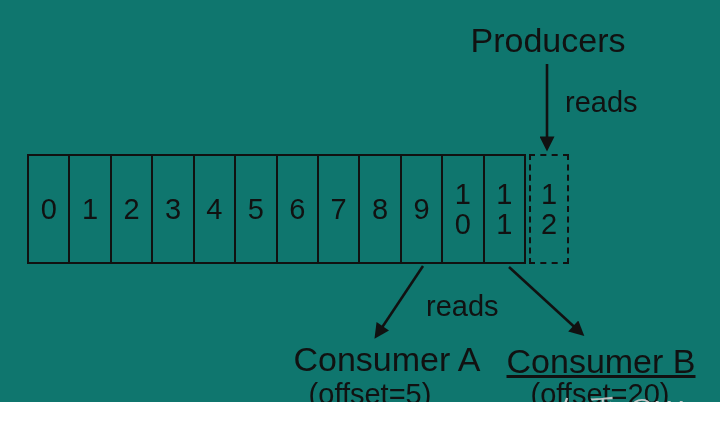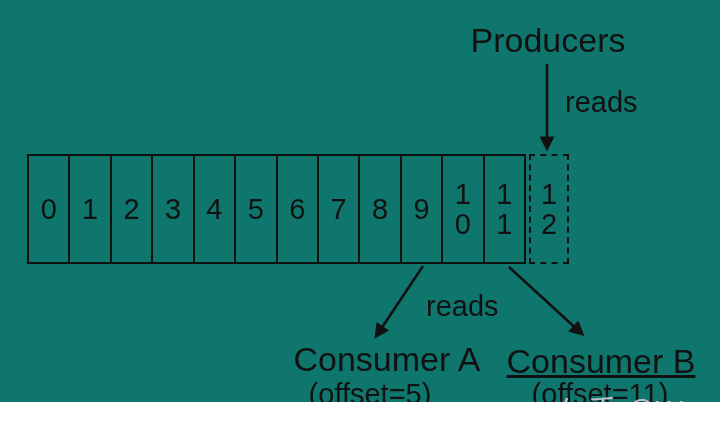--- a/index.html
+++ b/index.html
@@ -107,17 +107,17 @@
 
   <div class="log-cell-dashed">1
 2</div>
 
   <div class="abs label-md" style="left:426px; top:292px;">reads</div>
 
   <div class="abs center-x label-lg" style="left:368px; top:342px;margin-left:19px;">Consumer A</div>
   <div class="abs center-x label-md offset-label" style="left:370px; top:380px;">(offset=5)</div>
 
   <div class="abs center-x label-lg" style="left:601px; top:344px;text-decoration:underline;">Consumer B</div>
-  <div class="abs center-x label-md offset-label" style="left:600px; top:380px;">(offset=11)</div>
+  <div class="abs center-x label-md offset-label" style="left:600px; top:380px;">(offset=20)</div>
 
   <div class="watermark">知乎 @Wayne</div>
 
 </div>
 
 </body></html>

